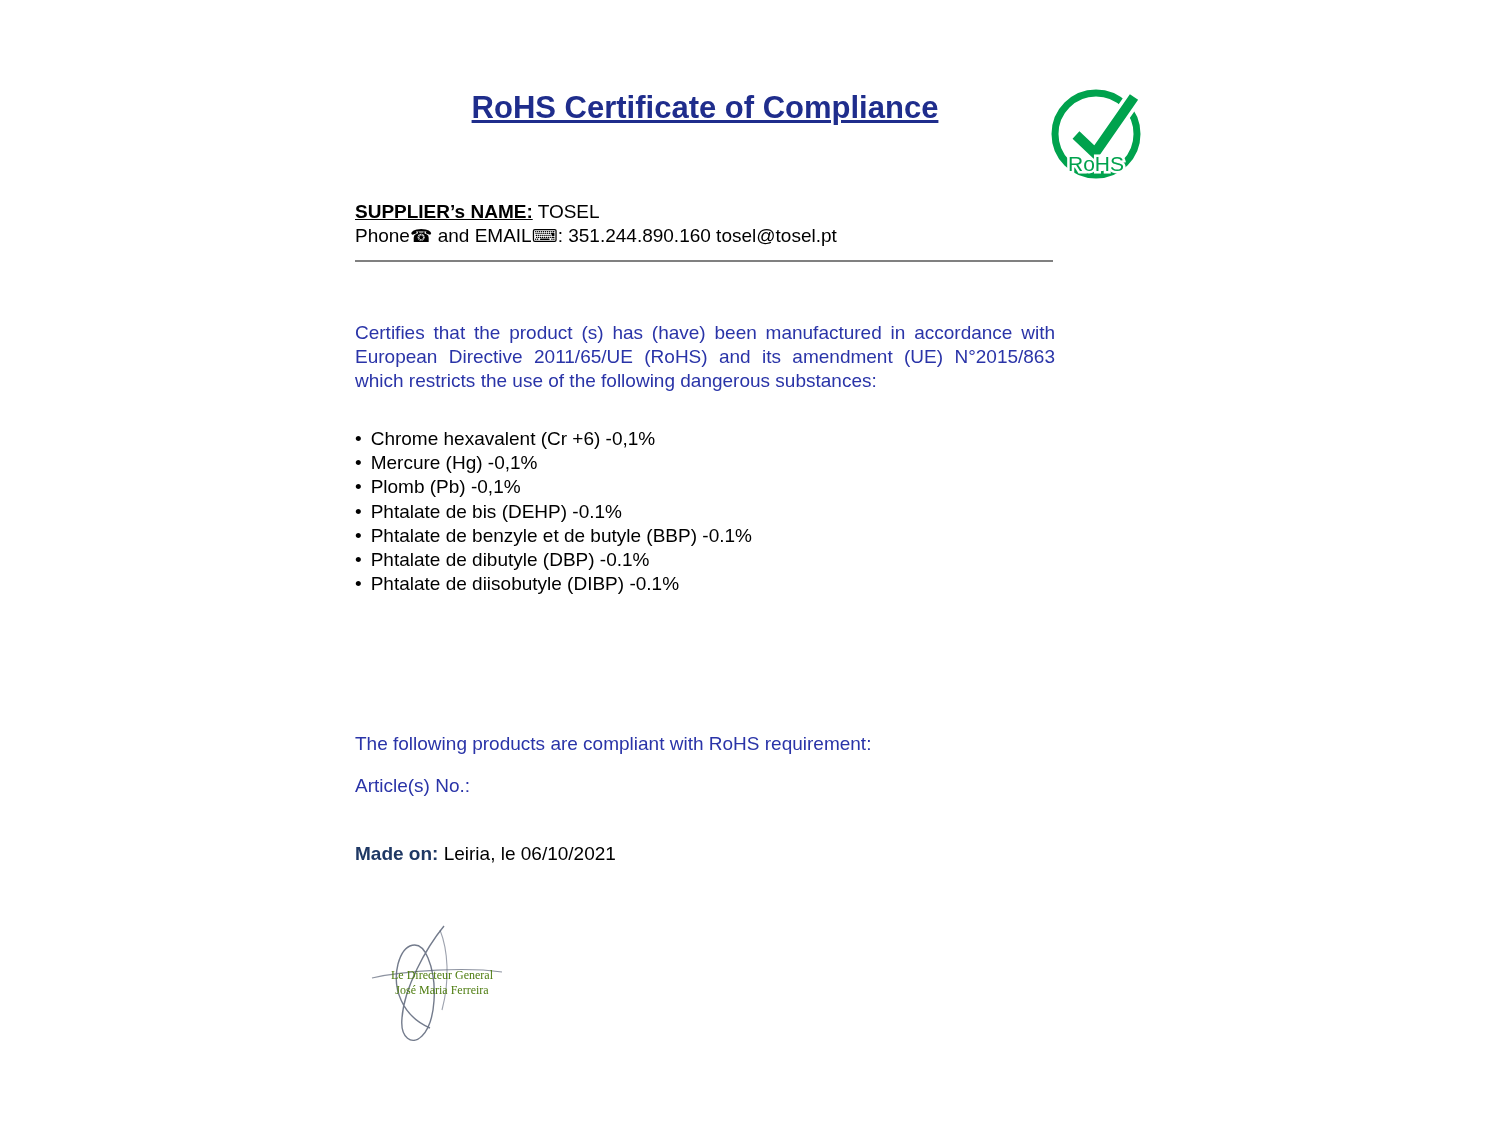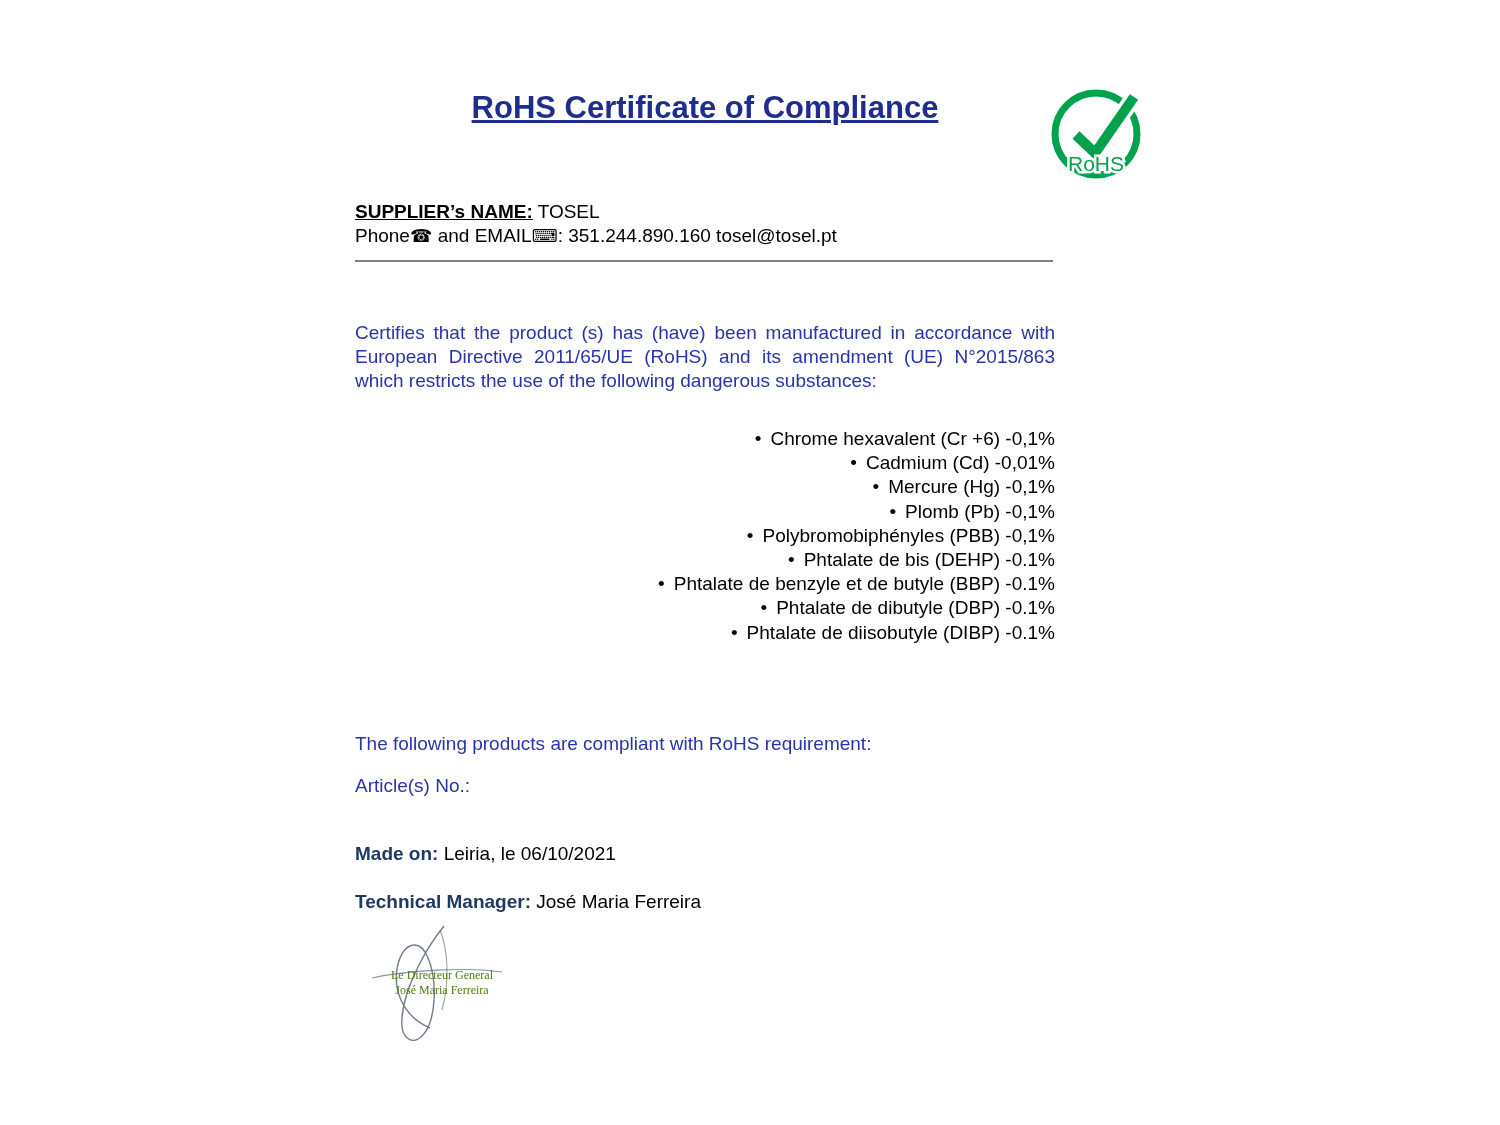--- a/index.html
+++ b/index.html
@@ -39,21 +39,21 @@
     position: absolute; left: 355px; top: 305px; width: 700px;
     font-size: 19px; line-height: 24px;
     color: #2A34A8;
     text-align: justify;
     margin-top: 16px;
   }
 
   .substance-list {
     position: absolute; left: 355px; top: 427px; width: 700px;
     list-style: none;
-    font-size: 19px; line-height: 24.2px; color: #000; text-align: right;
+    font-size: 19px; line-height: 24.2px; color: #000;
   }
   .substance-list li::before { content: "\2022"; margin-right: 9px; }
 
   .compliance-line {
     position: absolute; left: 355px; top: 733px; width: 700px;
     font-size: 19px; color: #2A34A8;
   }
   .article-line {
     position: absolute; left: 355px; top: 775px; width: 700px;
     font-size: 19px; color: #2A34A8;
@@ -105,41 +105,36 @@
       <span>Phone</span><span class="icon-glyph">☎</span><span> and EMAIL</span><span class="icon-glyph">⌨</span><span>: 351.244.890.160 tosel@tosel.pt</span>
     </div>
   </div>
 
   <div class="divider"></div>
 
   <div class="statement">Certifies that the product (s) has (have) been manufactured in accordance with European Directive 2011/65/UE (RoHS) and its amendment (UE) N°2015/863 which restricts the use of the following dangerous substances:</div>
 
   <ul class="substance-list">
       <li>Chrome hexavalent (Cr +6) -0,1%</li>
-      <li>Cadmium (Cd) -0,01%</li>
       <li>Mercure (Hg) -0,1%</li>
       <li>Plomb (Pb) -0,1%</li>
-      <li>Polybromobiphényles (PBB) -0,1%</li>
       <li>Phtalate de bis (DEHP) -0.1%</li>
       <li>Phtalate de benzyle et de butyle (BBP) -0.1%</li>
       <li>Phtalate de dibutyle (DBP) -0.1%</li>
       <li>Phtalate de diisobutyle (DIBP) -0.1%</li>
     </ul>
 
   <div class="compliance-line">The following products are compliant with RoHS requirement:</div>
 
   <div class="article-line">Article(s) No.:</div>
 
   <div class="made-on-line">
     <span class="navy-label">Made on:</span><span class="italic-val"> Leiria, le</span><span> 06/10/2021</span>
   </div>
 
-  <div class="tech-manager-line">
-    <span class="navy-label">Technical Manager:</span><span class="italic-val"> José Maria Ferreira</span>
-  </div>
 
   <div class="signature-block">
     <svg class="signature-scribble" viewBox="0 0 180 140">
       <path d="M92,6 C74,28 52,68 50,98 C48,118 60,126 70,116 C84,102 86,62 76,38 C68,18 52,22 46,44 C40,68 50,96 78,108" fill="none" stroke="#5b6478" stroke-width="1.4" opacity="0.85"></path>
       <path d="M20,58 C55,50 115,47 150,52" fill="none" stroke="#5b6478" stroke-width="1.1" opacity="0.7"></path>
       <path d="M88,10 C96,30 98,60 90,90" fill="none" stroke="#5b6478" stroke-width="1.1" opacity="0.6"></path>
     </svg>
     <div class="signature-text">
       <div>Le Directeur General</div>
       <div>José Maria Ferreira</div>

